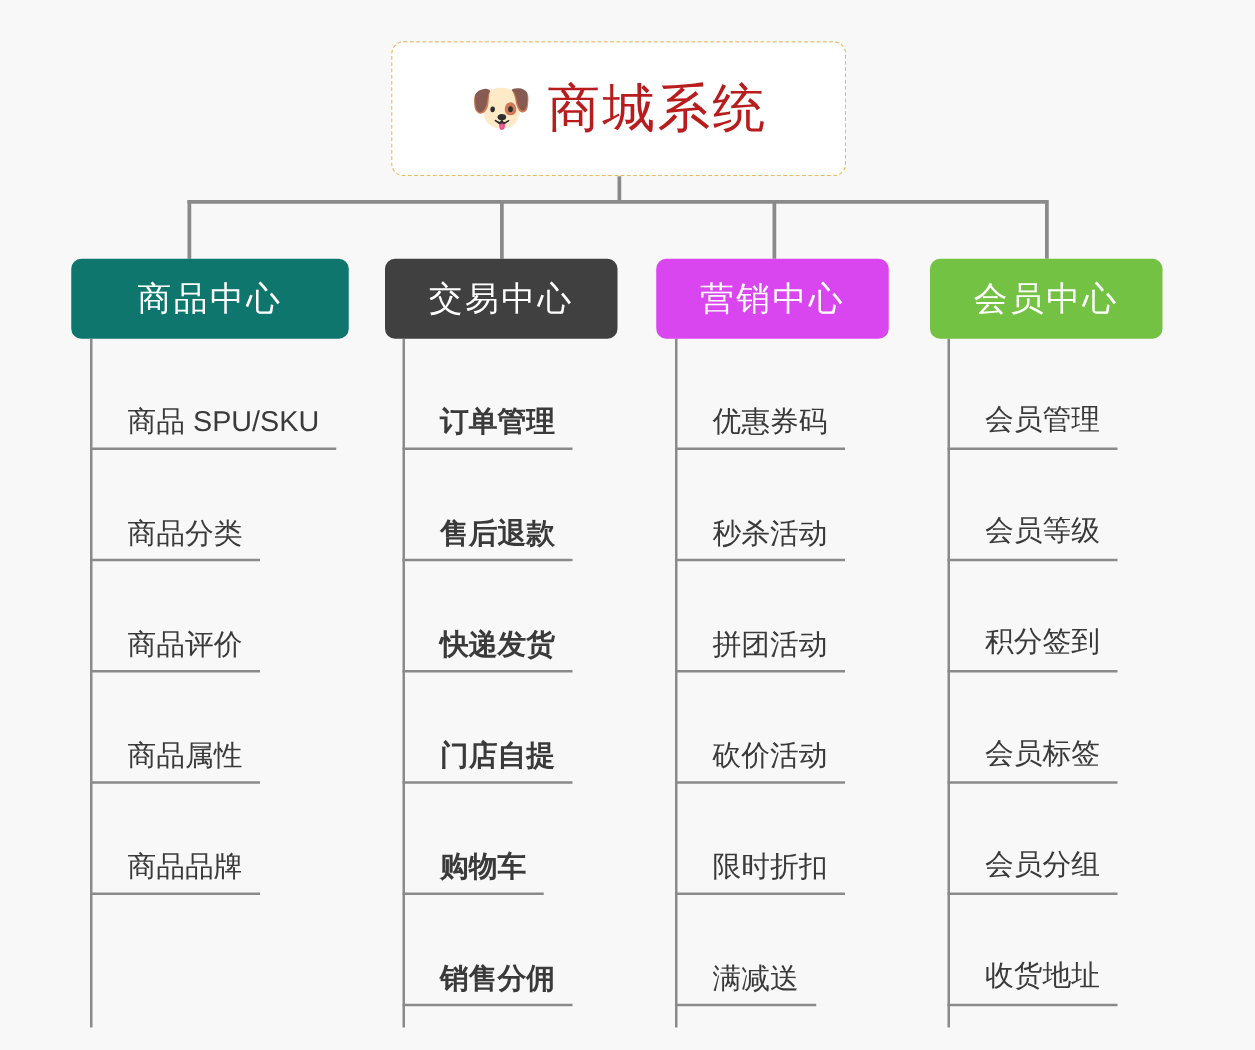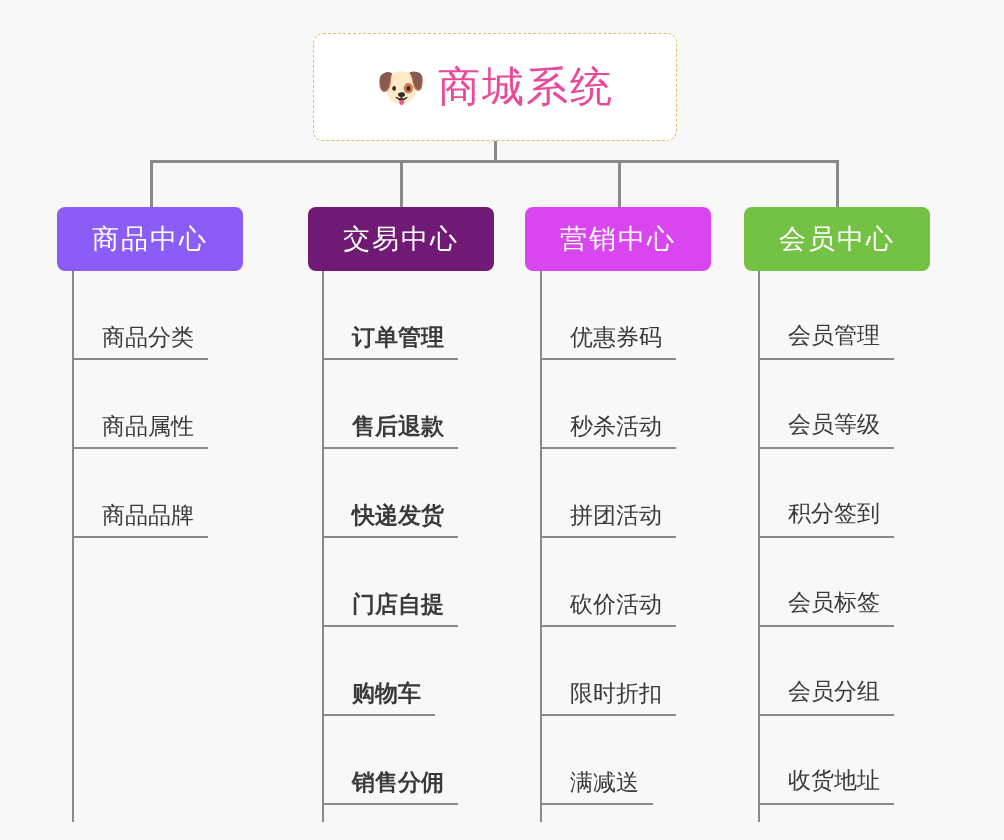--- a/index.html
+++ b/index.html
@@ -38,21 +38,21 @@
     box-sizing: border-box;
   }
   .root-emoji {
     font-size: 40px;
     line-height: 1;
     margin-right: 12px;
     display: inline-block;
   }
   .root-title {
     font-size: 42px;
-    color: #ec4899;
+    color: #b91c1c;
     letter-spacing: 2px;
     line-height: 1;
     white-space: nowrap;
     text-align: center;
   }
 
   
   .conn {
     position: absolute;
     background: #8a8a8a;
@@ -91,22 +91,22 @@
     box-sizing: border-box;
   }
   .cat-label {
     color: #ffffff;
     font-size: 27px;
     letter-spacing: 2px;
     white-space: nowrap;
     line-height: 1;
   }
 
-  .cat-node.c1 { left: 57px;  width: 186px; background: #8b5cf6; text-align: center; }
-  .cat-node.c2 { left: 308px; width: 186px; background: #701a75; }
+  .cat-node.c1 { left: 57px;  width: 222px; background: #0f766e; text-align: center; }
+  .cat-node.c2 { left: 308px; width: 186px; background: #404040; }
   .cat-node.c3 { left: 525px; width: 186px; background: #d946ef; }
   .cat-node.c4 { left: 744px; width: 186px; background: #74c244; }
 
   
   .leaf-col {
     position: absolute;
     top: 271px;
   }
   .leaf-col.l1 { left: 72px; }
   .leaf-col.l2 { left: 322px; font-weight: bold; }
@@ -167,23 +167,29 @@
   <div class="cat-node c3">
     <span class="cat-label">营销中心</span>
   </div>
   <div class="cat-node c4">
     <span class="cat-label">会员中心</span>
   </div>
 
   <div class="leaf-col l1">
     <div class="rail"></div>
     <div class="leaf-item">
+        <span class="leaf-text">商品 SPU/SKU</span>
+      </div>
+    <div class="leaf-item">
         <span class="leaf-text">商品分类</span>
       </div>
     <div class="leaf-item">
+        <span class="leaf-text">商品评价</span>
+      </div>
+    <div class="leaf-item">
         <span class="leaf-text">商品属性</span>
       </div>
     <div class="leaf-item">
         <span class="leaf-text">商品品牌</span>
       </div>
   </div>
 
   <div class="leaf-col l2">
     <div class="rail"></div>
     <div class="leaf-item">

